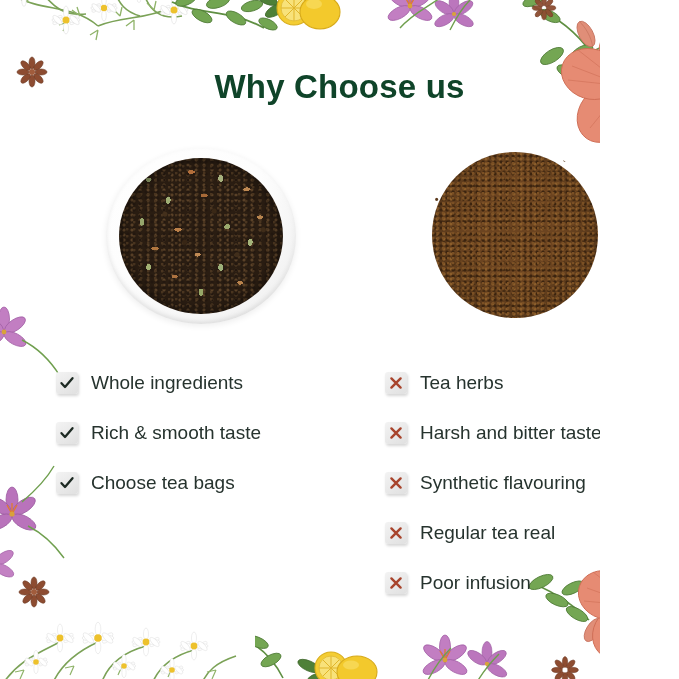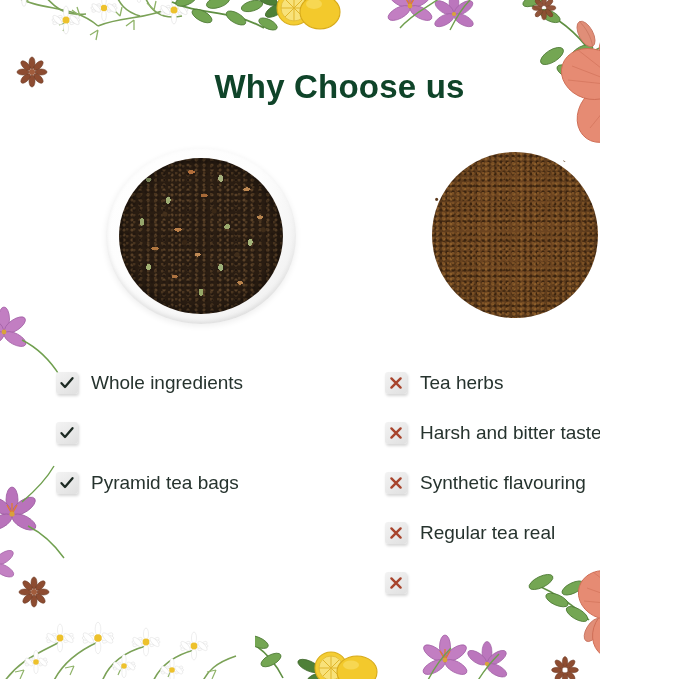--- a/index.html
+++ b/index.html
@@ -744,29 +744,30 @@
       <span class="cmp-label">Whole ingredients</span>
     </div>
 
 
     <div class="cmp-row">
       <span class="mark-box">
         <svg width="16" height="16" viewBox="0 0 16 16">
             <path d="M2.5 8.2 L6 12 L13.5 3.2" stroke="#1e2b24" stroke-width="2.3" fill="none" stroke-linecap="round" stroke-linejoin="round"></path>
           </svg>
       </span>
+      <span class="cmp-label">Rich &amp; smooth taste</span>
     </div>
 
     <div class="cmp-row">
       <span class="mark-box">
         <svg width="16" height="16" viewBox="0 0 16 16">
             <path d="M2.5 8.2 L6 12 L13.5 3.2" stroke="#1e2b24" stroke-width="2.3" fill="none" stroke-linecap="round" stroke-linejoin="round"></path>
           </svg>
       </span>
-      <span class="cmp-label">Pyramid tea bags</span>
+      <span class="cmp-label">Choose tea bags</span>
     </div>
 
 
   </div>
 
   <div class="col" id="col-cons">
 
     <div class="cmp-row">
       <span class="mark-box">
         <svg width="16" height="16" viewBox="0 0 16 16">
@@ -802,17 +803,18 @@
       </span>
       <span class="cmp-label">Regular tea real</span>
     </div>
 
     <div class="cmp-row">
       <span class="mark-box">
         <svg width="16" height="16" viewBox="0 0 16 16">
             <path d="M3.4 3.4 L12.6 12.6 M12.6 3.4 L3.4 12.6" stroke="#a8442c" stroke-width="2.4" fill="none" stroke-linecap="round"></path>
           </svg>
       </span>
+      <span class="cmp-label">Poor infusion</span>
     </div>
 
   </div>
 
 </div>
 
 </body></html>

